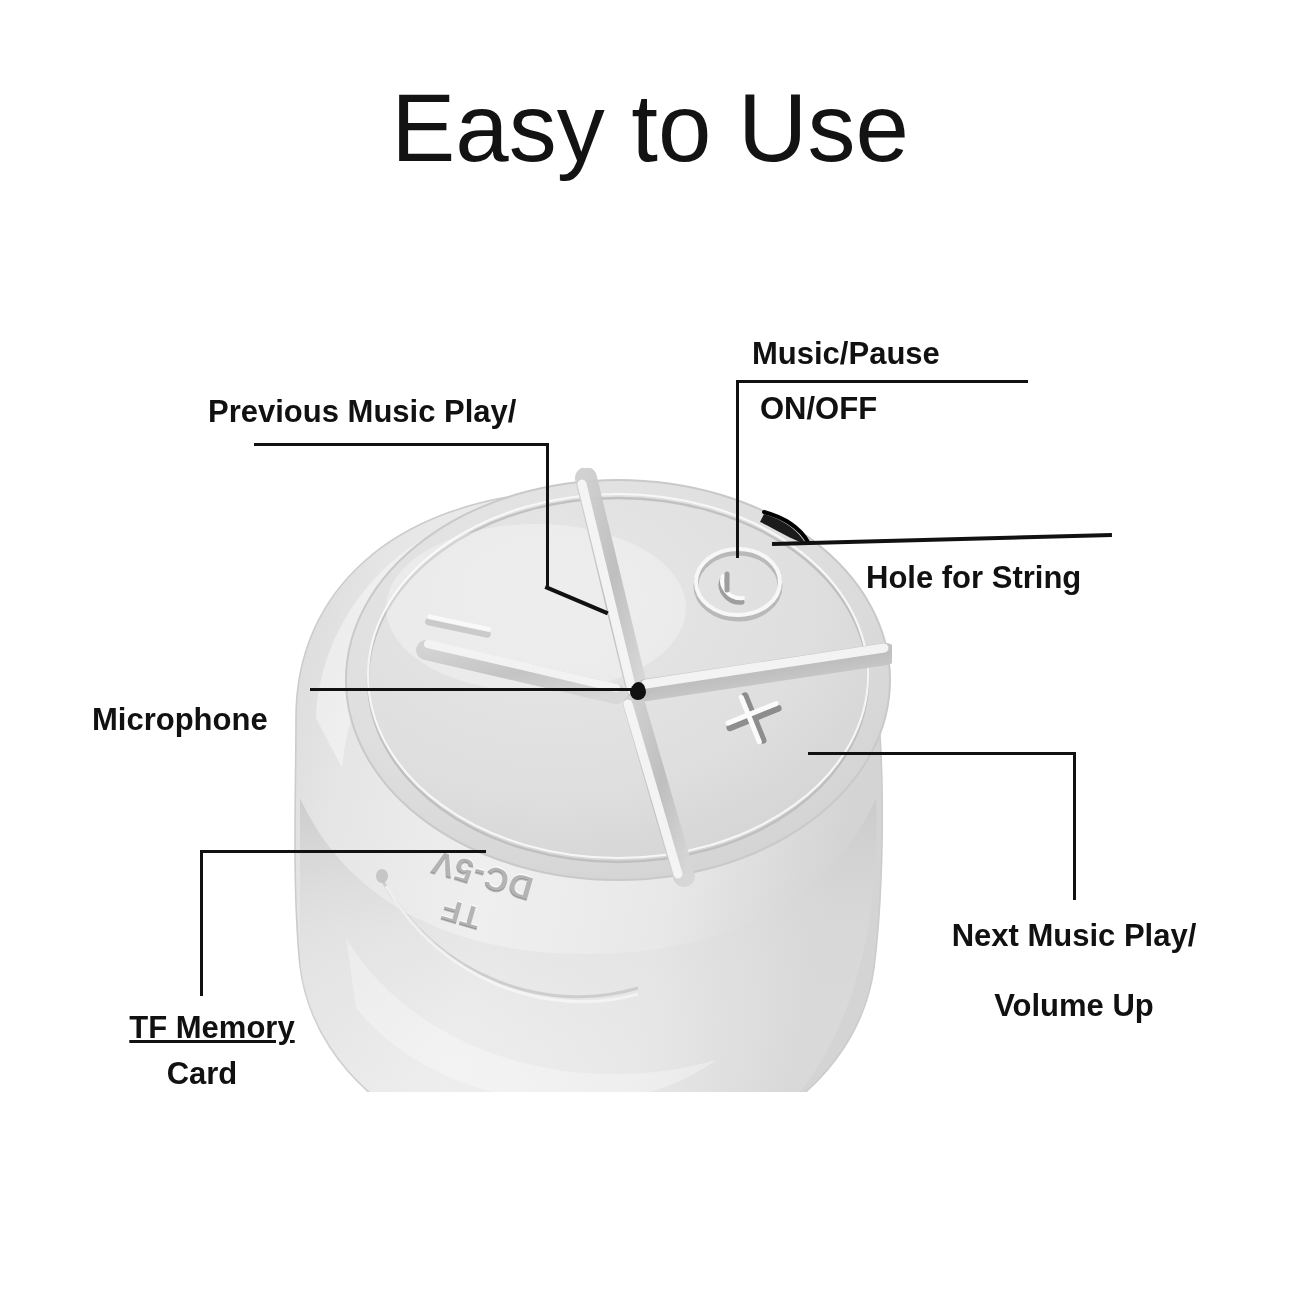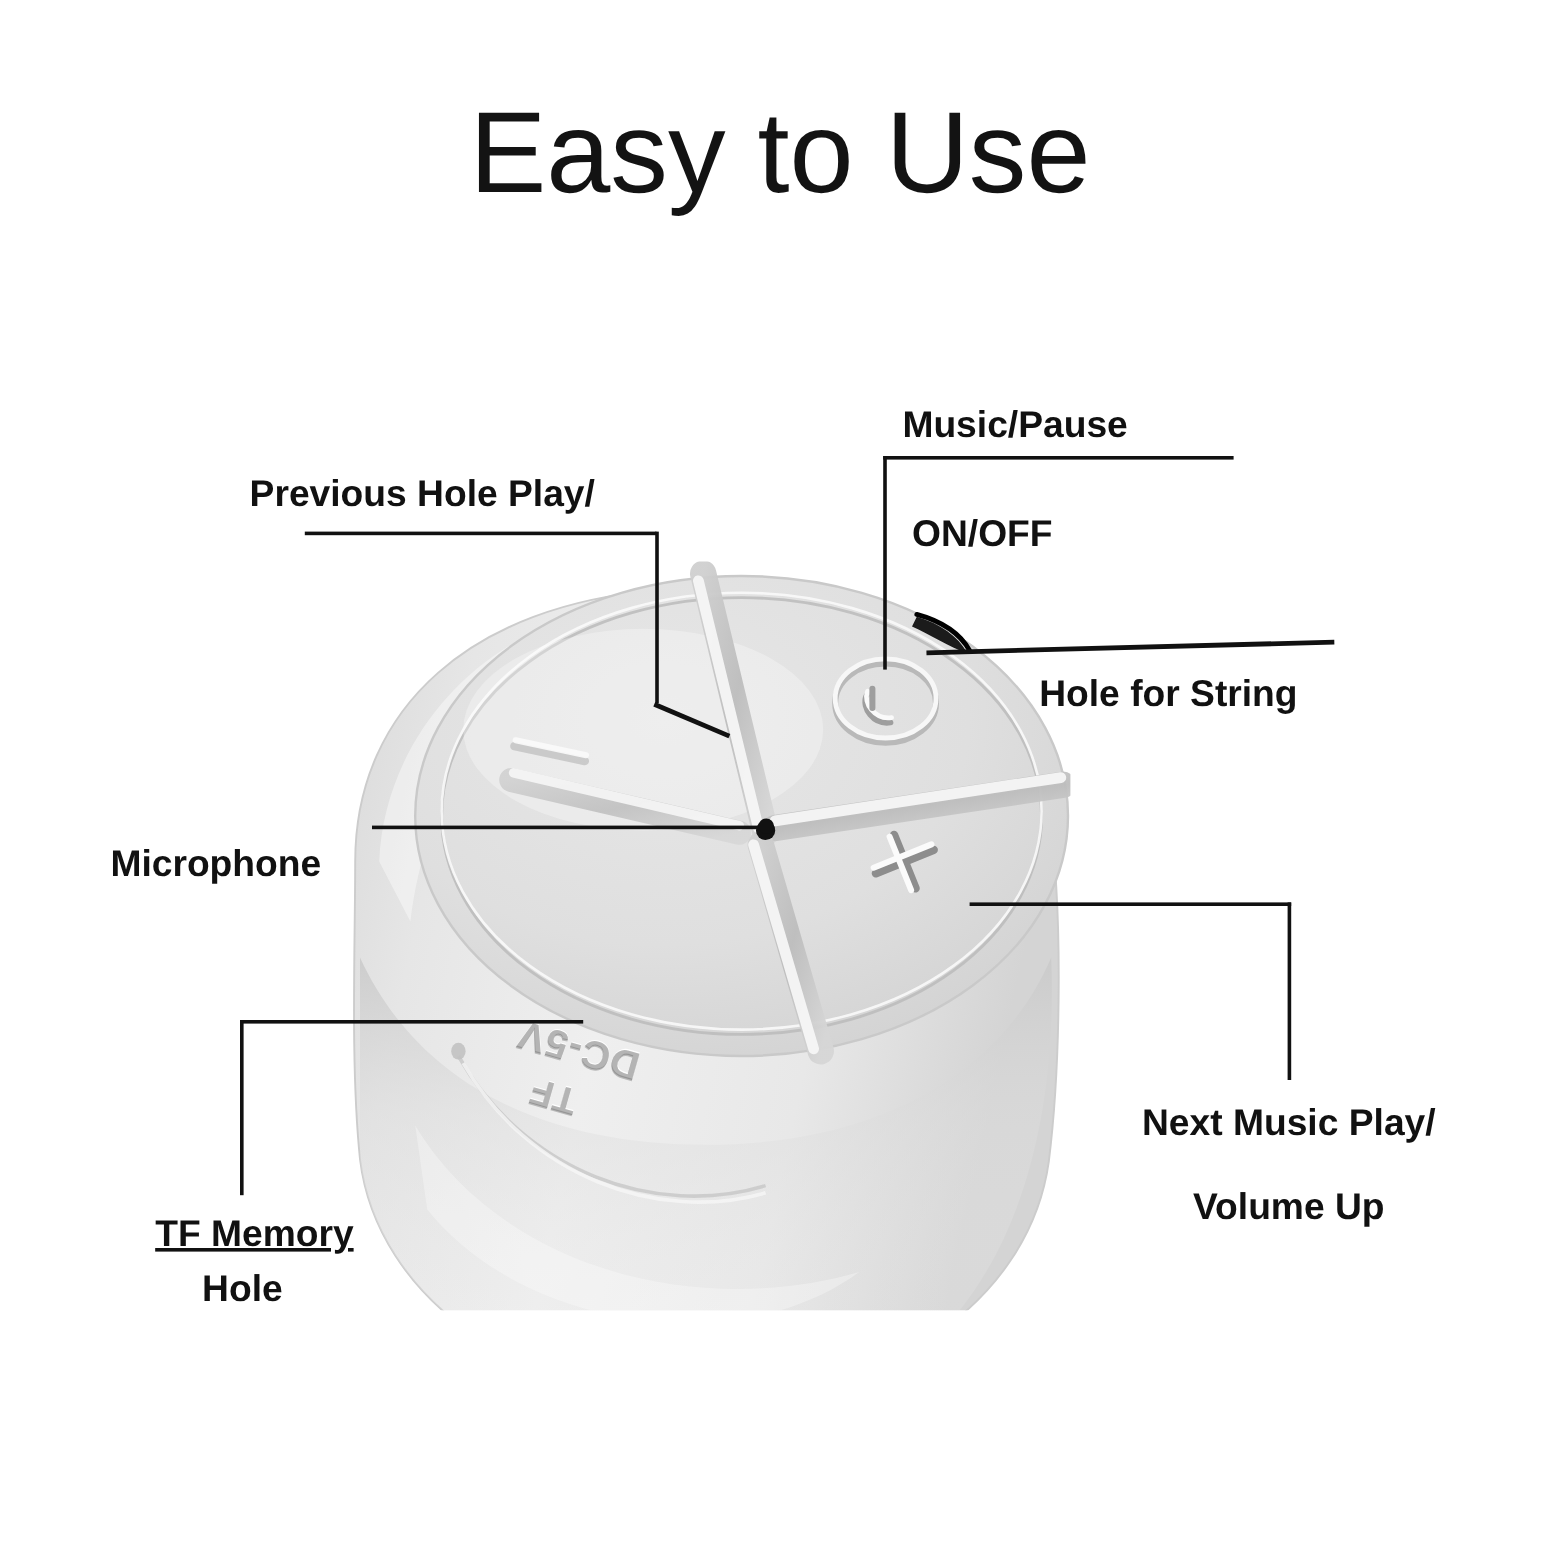--- a/index.html
+++ b/index.html
@@ -213,40 +213,40 @@
       <path d="M 478 46 C 498 52, 512 62, 520 76 C 506 72, 488 60, 474 54 Z" fill="#1b1b1b"></path>
       <path d="M 478 44 C 500 50, 514 60, 522 74" fill="none" stroke="#000000" stroke-width="4" stroke-linecap="round"></path>
 
       <circle cx="352" cy="224" r="8" fill="#111111"></circle>
     </svg>
   </div>
 
   <div class="emboss" id="emboss-dc5v">DC-5V</div>
   <div class="emboss" id="emboss-tf">TF</div>
 
-  <div class="label" style="left:208px; top:392px;">Previous  Hole Play/</div>
+  <div class="label" style="left:208px; top:392px;">Previous  Music Play/</div>
   <div class="rule-h" style="left:254px; top:443px; width:293px;"></div>
   <div class="rule-v" style="left:546px; top:443px; height:143px;"></div>
   <div class="rule-diag" style="left:546px; top:585px; width:68px; transform:rotate(23deg);"></div>
 
   <div class="label" style="left:752px; top:334px;">Music/Pause</div>
   <div class="rule-h" style="left:736px; top:380px; width:292px;"></div>
-  <div class="label" style="left:760px; top:389px;margin-top:36px;">ON/OFF</div>
+  <div class="label" style="left:760px; top:389px;">ON/OFF</div>
   <div class="rule-v" style="left:736px; top:380px; height:178px;"></div>
 
   <div class="rule-diag" style="left:772px; top:542px; width:340px; transform:rotate(-1.5deg);"></div>
   <div class="label" style="left:866px; top:558px;">Hole for String</div>
 
   <div class="label" style="left:92px; top:700px;">Microphone</div>
   <div class="rule-h" style="left:310px; top:688px; width:330px;"></div>
   <div class="dot" style="left:632px; top:682px;"></div>
 
   <div class="rule-h" style="left:808px; top:752px; width:268px;"></div>
   <div class="rule-v" style="left:1073px; top:752px; height:148px;"></div>
   <div class="label center" style="left:900px; top:916px; width:348px;">Next Music Play/</div>
   <div class="label center" style="left:900px; top:986px; width:348px;">Volume Up</div>
 
   <div class="rule-h" style="left:200px; top:850px; width:286px;"></div>
   <div class="rule-v" style="left:200px; top:850px; height:146px;"></div>
   <div class="label center" style="left:72px; top:1008px; width:280px;text-decoration:underline;">TF Memory</div>
-  <div class="label center" style="left:62px; top:1054px; width:280px;">Hole</div>
+  <div class="label center" style="left:62px; top:1054px; width:280px;">Card</div>
 
 </div>
 
 </body></html>

